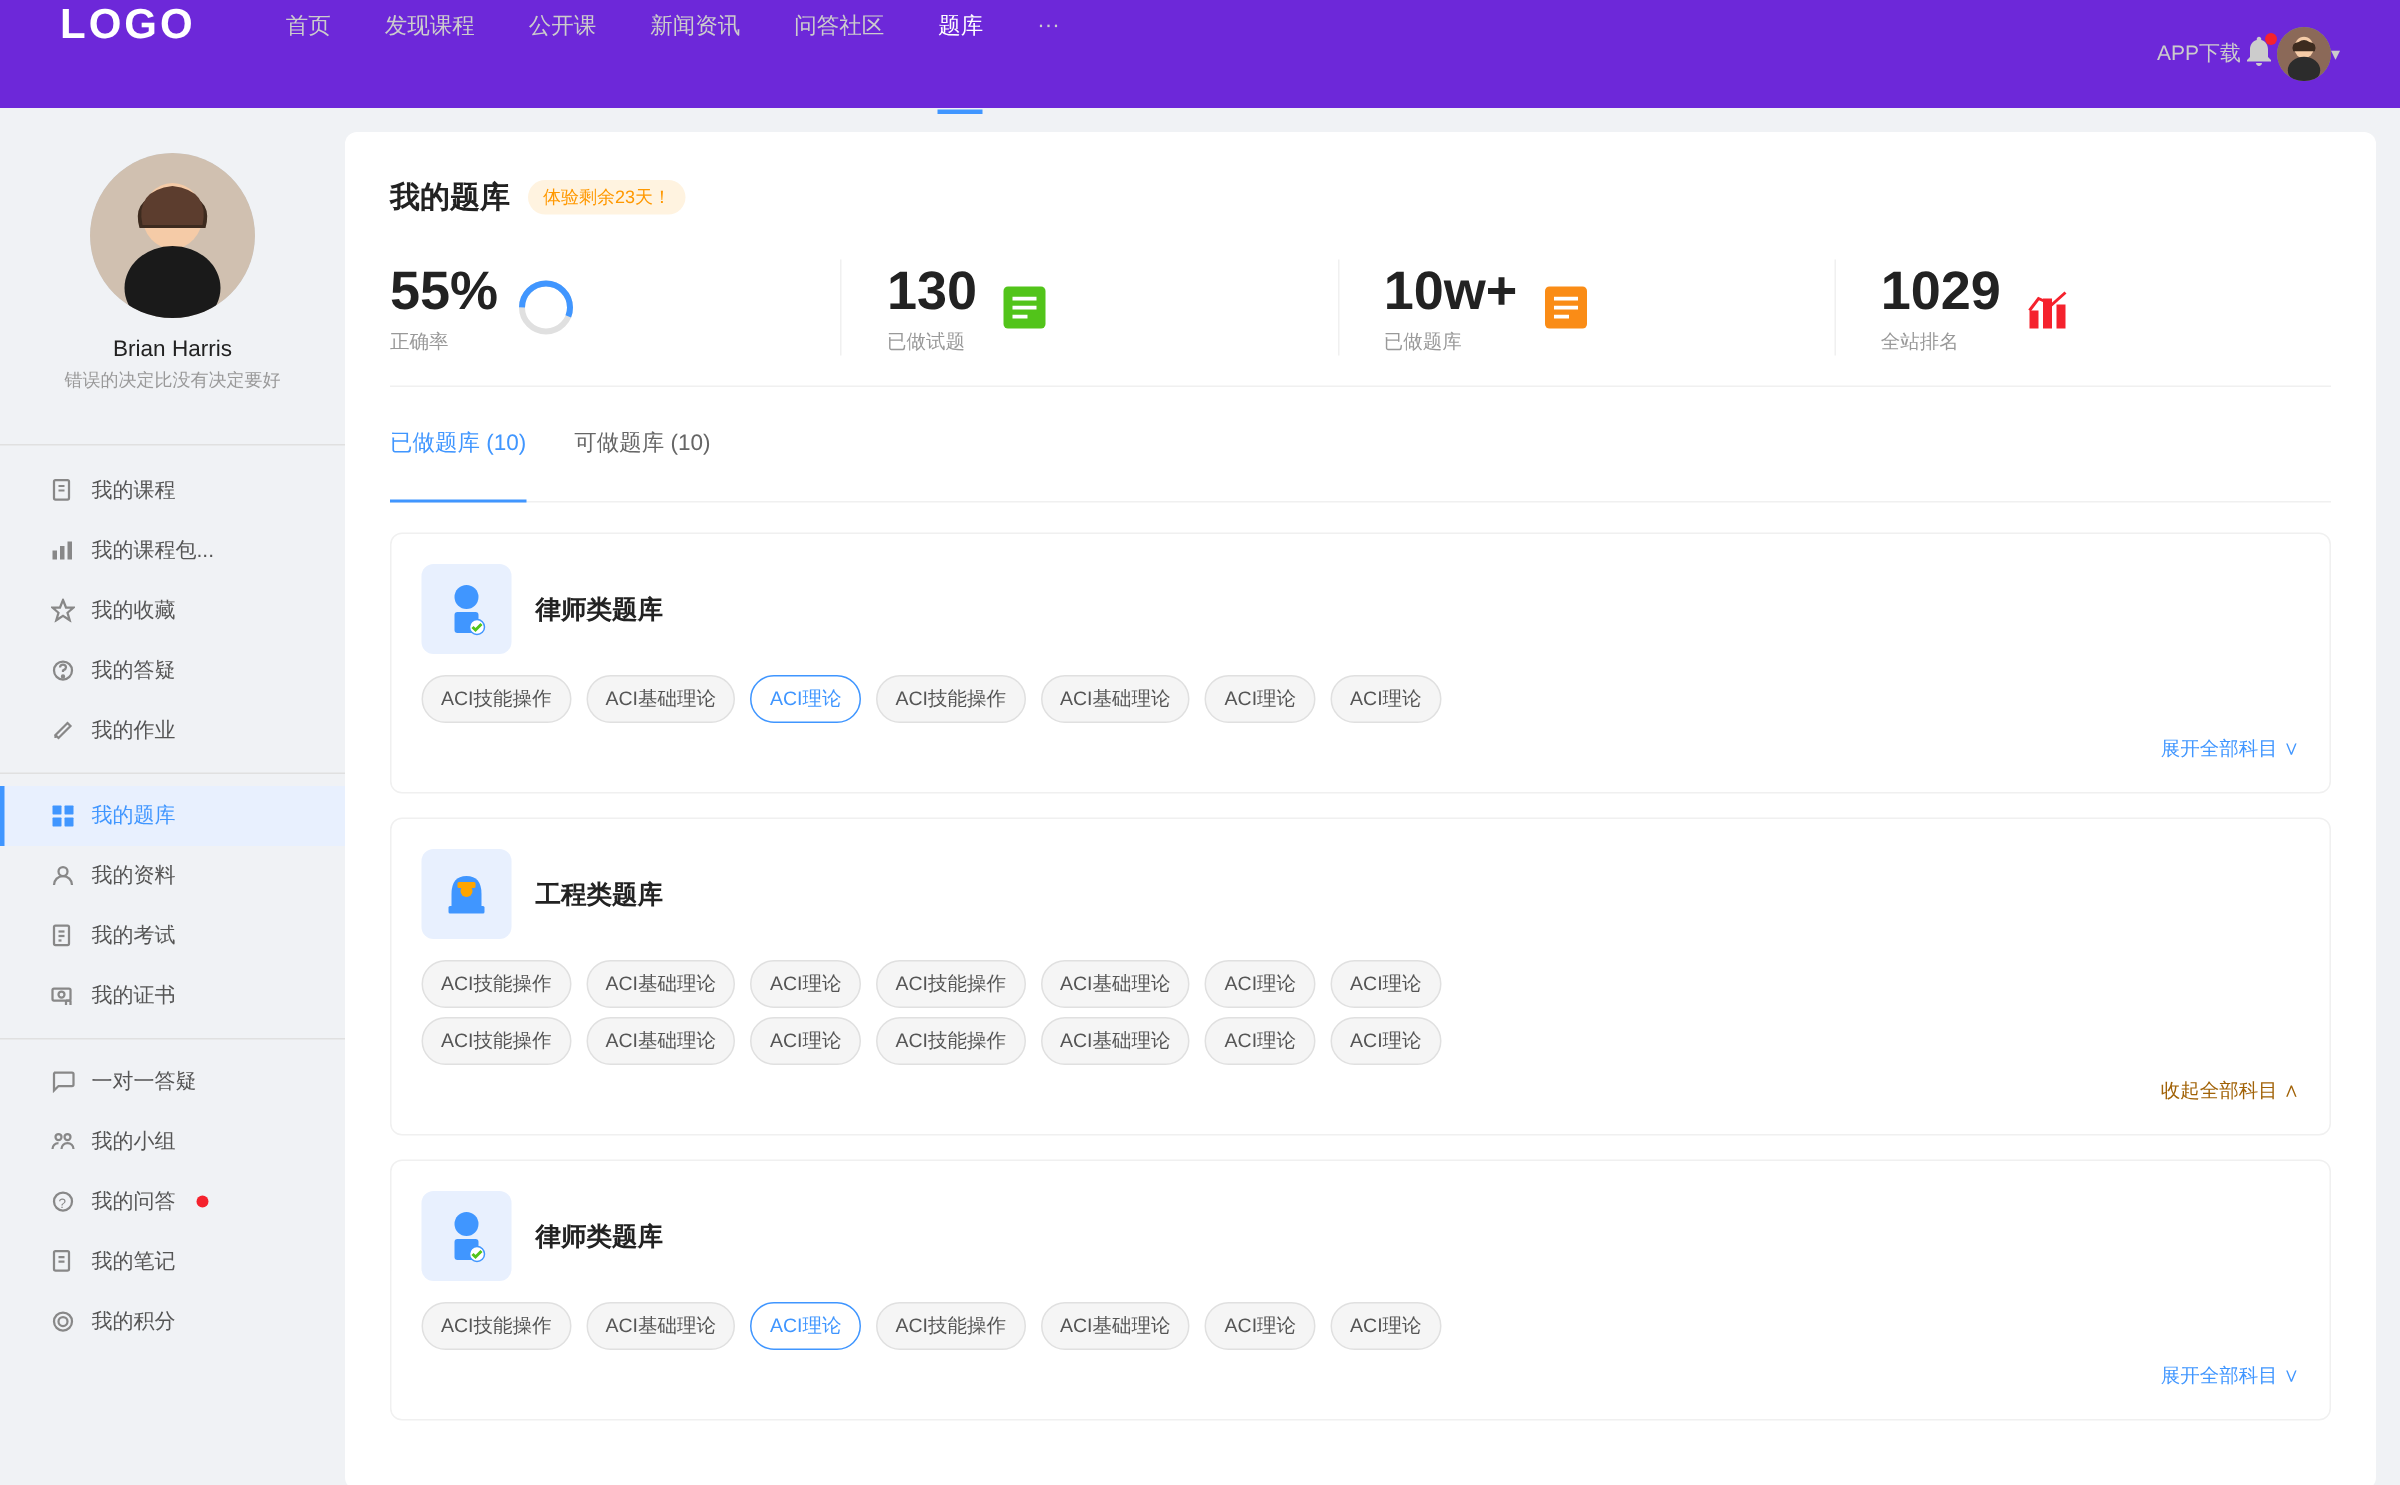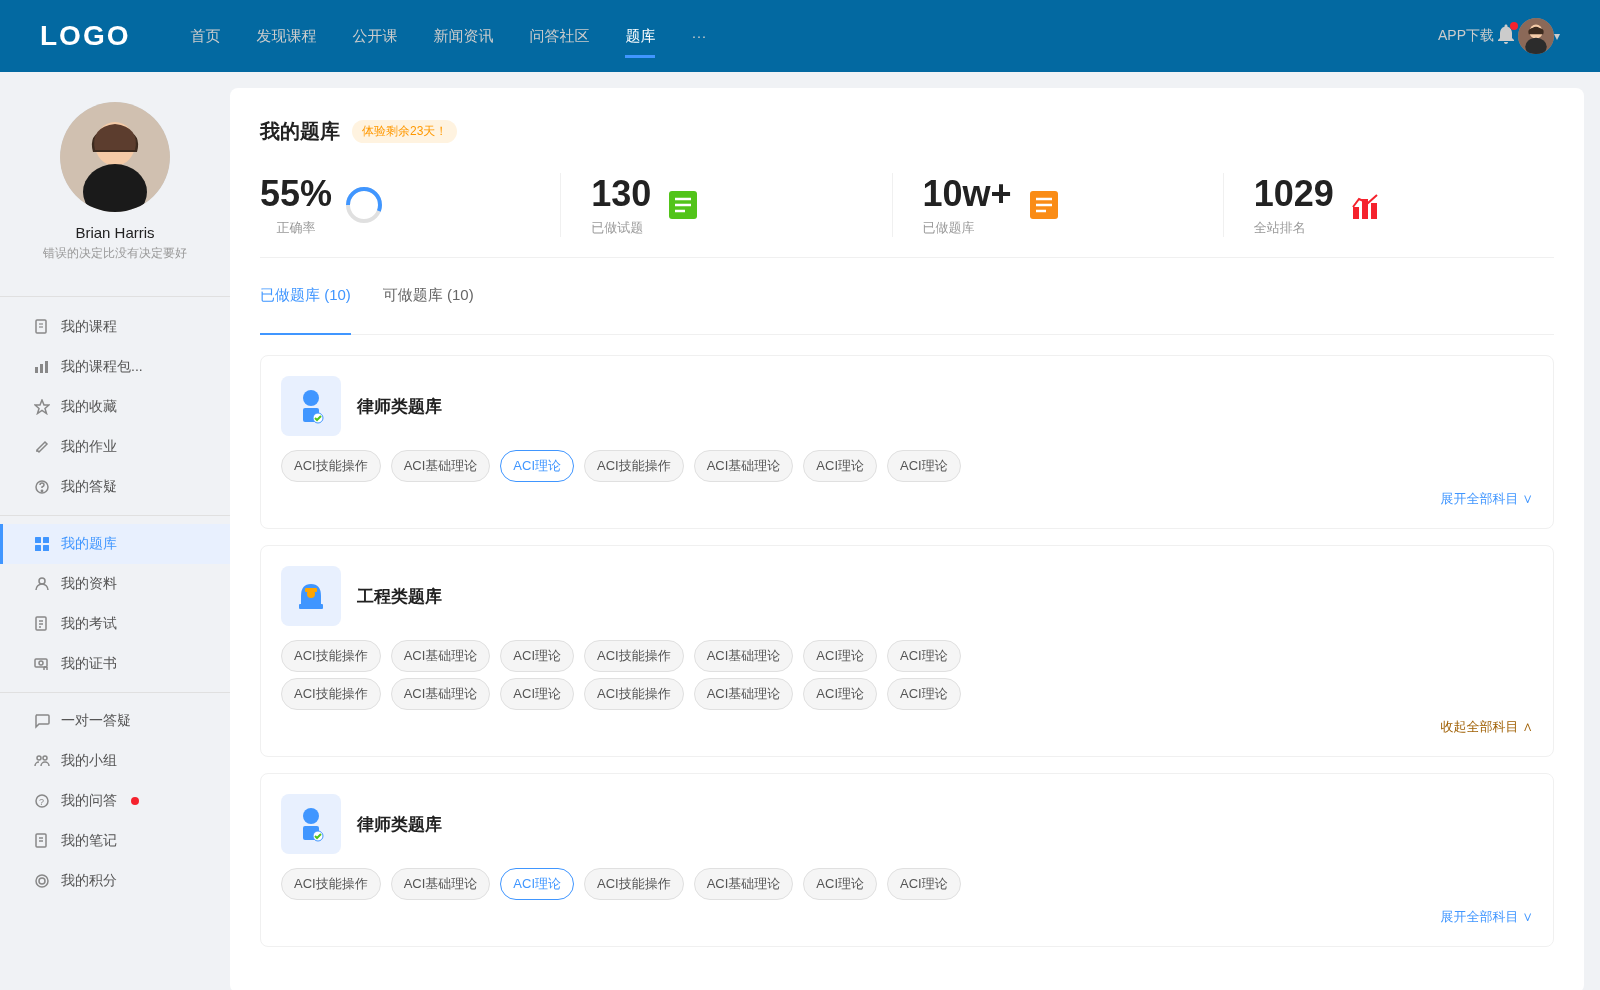--- a/index.html
+++ b/index.html
@@ -1,19 +1,19 @@
 <!DOCTYPE html>
 <html><head>
   <meta charset="utf-8">
   <style>
     * { margin: 0; padding: 0; box-sizing: border-box; }
     body { font-family: -apple-system, BlinkMacSystemFont, 'PingFang SC', 'Microsoft YaHei', sans-serif; background: #f0f2f5; width: 1600px; min-height: 990px; overflow-x: hidden; }
 
     
-    .header { background: #0369a1; height: 72px; display: flex; align-items: center; padding: 0 40px; position: fixed; top: 0; left: 0; right: 0; z-index: 100; }
+    .header { background: #6d28d9; height: 72px; display: flex; padding: 0 40px; position: fixed; top: 0; left: 0; right: 0; z-index: 100; }
     .logo { color: white; font-size: 28px; font-weight: bold; letter-spacing: 2px; margin-right: 60px; }
     .nav { display: flex; gap: 36px; flex: 1; }
     .nav-item { color: #ccc; font-size: 15px; cursor: pointer; padding: 8px 0; position: relative; }
     .nav-item.active { color: white; }
     .nav-item.active::after { content: ''; position: absolute; bottom: -4px; left: 0; right: 0; height: 3px; background: #4096ff; }
     .header-right { display: flex; align-items: center; margin-left: auto; }
     .app-download { color: #ccc; font-size: 14px; cursor: pointer; }
     .bell-icon { position: relative; cursor: pointer; }
     .bell-icon::after { content: ''; position: absolute; top: 0; right: 0; width: 8px; height: 8px; background: #f5222d; border-radius: 50%; }
     .avatar-wrap { width: 36px; height: 36px; border-radius: 50%; overflow: hidden; background: #888; display: flex; align-items: center; justify-content: center; cursor: pointer; }
@@ -40,21 +40,21 @@
 
     
     .content { flex: 1; background: white; margin: 16px; margin-left: 0; border-radius: 8px; padding: 30px; overflow: auto; }
     .page-header { display: flex; align-items: center; gap: 12px; margin-bottom: 28px; }
     .page-title { font-size: 20px; font-weight: 600; color: #222; }
     .trial-badge { background: #fff3e0; color: #ff9800; border-radius: 12px; padding: 3px 10px; font-size: 12px; }
 
     
     .stats-row { display: flex; gap: 0; margin-bottom: 28px; border-bottom: 1px solid #f0f0f0; padding-bottom: 20px; }
     .stat-item { flex: 1; display: flex; align-items: center; gap: 12px; border-right: 1px solid #f0f0f0; padding: 0 30px; }
-    .stat-item:first-child { padding-left: 0; text-align: center; }
+    .stat-item:first-child { padding-left: 0; }
     .stat-item:last-child { border-right: none; }
     .stat-value { font-size: 36px; font-weight: 700; color: #222; }
     .stat-label { font-size: 13px; color: #999; margin-top: 4px; }
     .stat-icon { width: 40px; height: 40px; display: flex; align-items: center; justify-content: center; }
 
     
     .tabs { display: flex; gap: 32px; margin-bottom: 20px; border-bottom: 1px solid #f0f0f0; }
     .tab { font-size: 15px; color: #666; padding-bottom: 28px; cursor: pointer; border-bottom: 2px solid transparent; margin-bottom: -1px; }
     .tab.active { color: #4096ff; border-bottom: 2px solid #4096ff; font-weight: 500; }
 
@@ -147,35 +147,35 @@
         <span class="menu-icon">
           <svg width="16" height="16" viewBox="0 0 16 16" fill="none" stroke="currentColor" stroke-width="1.5">
               <polygon points="8,1 10,6 15,6 11,9.5 12.5,14.5 8,11.5 3.5,14.5 5,9.5 1,6 6,6"></polygon>
             </svg>
         </span>
         <span>我的收藏</span>
       </li>
       <li class="sidebar-menu-item">
         <span class="menu-icon">
           <svg width="16" height="16" viewBox="0 0 16 16" fill="none" stroke="currentColor" stroke-width="1.5">
-              <path d="M3 11 L11 3 L13 5 L5 13 Z"></path>
-              <line x1="3" y1="13" x2="3" y2="11"></line>
-            </svg>
-        </span>
-        <span>我的作业</span>
-      </li>
-      <li class="sidebar-menu-item">
-        <span class="menu-icon">
-          <svg width="16" height="16" viewBox="0 0 16 16" fill="none" stroke="currentColor" stroke-width="1.5">
               <circle cx="8" cy="8" r="6"></circle>
               <path d="M6 6c0-1.1.9-2 2-2s2 .9 2 2c0 1.1-1 1.5-2 2v1"></path>
               <circle cx="8" cy="12" r="0.7" fill="currentColor"></circle>
             </svg>
         </span>
         <span>我的答疑</span>
+      </li>
+      <li class="sidebar-menu-item">
+        <span class="menu-icon">
+          <svg width="16" height="16" viewBox="0 0 16 16" fill="none" stroke="currentColor" stroke-width="1.5">
+              <path d="M3 11 L11 3 L13 5 L5 13 Z"></path>
+              <line x1="3" y1="13" x2="3" y2="11"></line>
+            </svg>
+        </span>
+        <span>我的作业</span>
       </li>
       <div class="divider"></div>
       <li class="sidebar-menu-item active">
         <span class="menu-icon">
           <svg width="16" height="16" viewBox="0 0 16 16" fill="currentColor">
               <rect x="1" y="1" width="6" height="6" rx="0.5"></rect>
               <rect x="9" y="1" width="6" height="6" rx="0.5"></rect>
               <rect x="1" y="9" width="6" height="6" rx="0.5"></rect>
               <rect x="9" y="9" width="6" height="6" rx="0.5"></rect>
             </svg>

